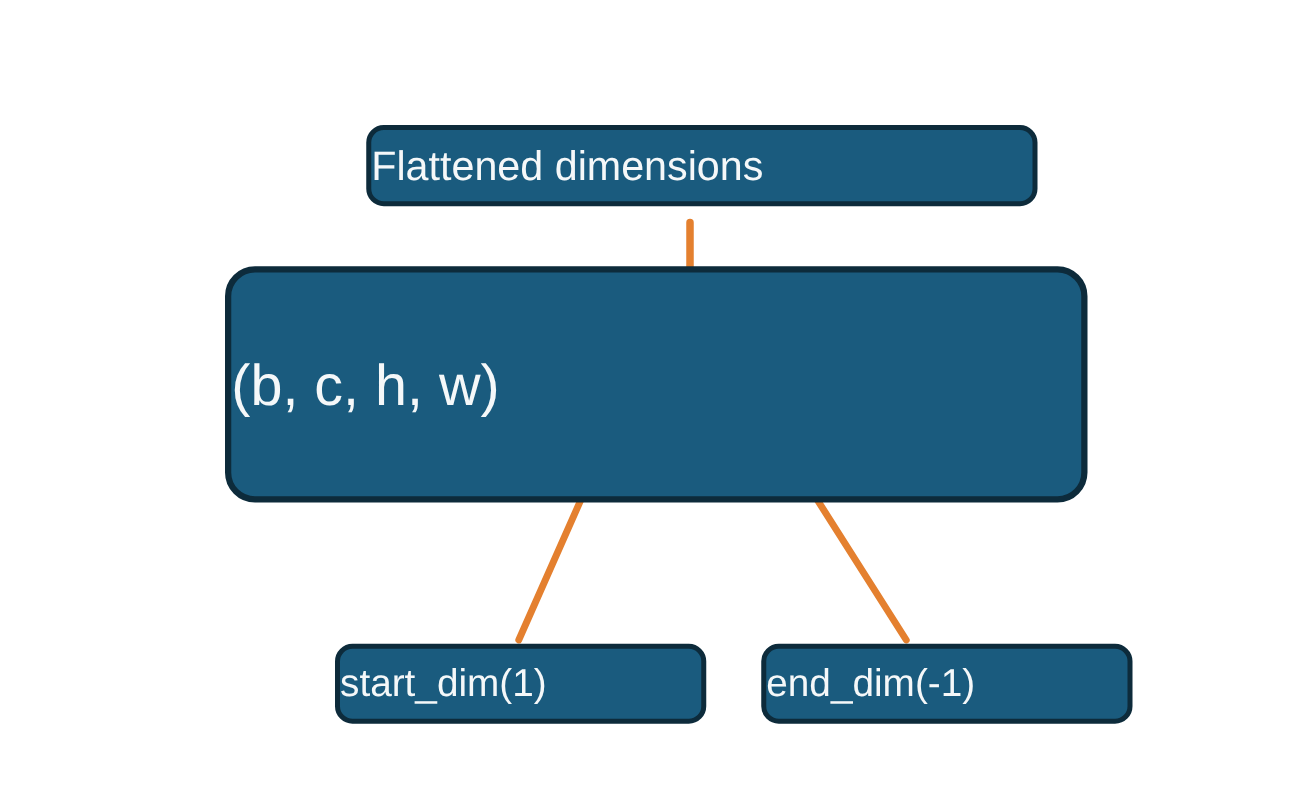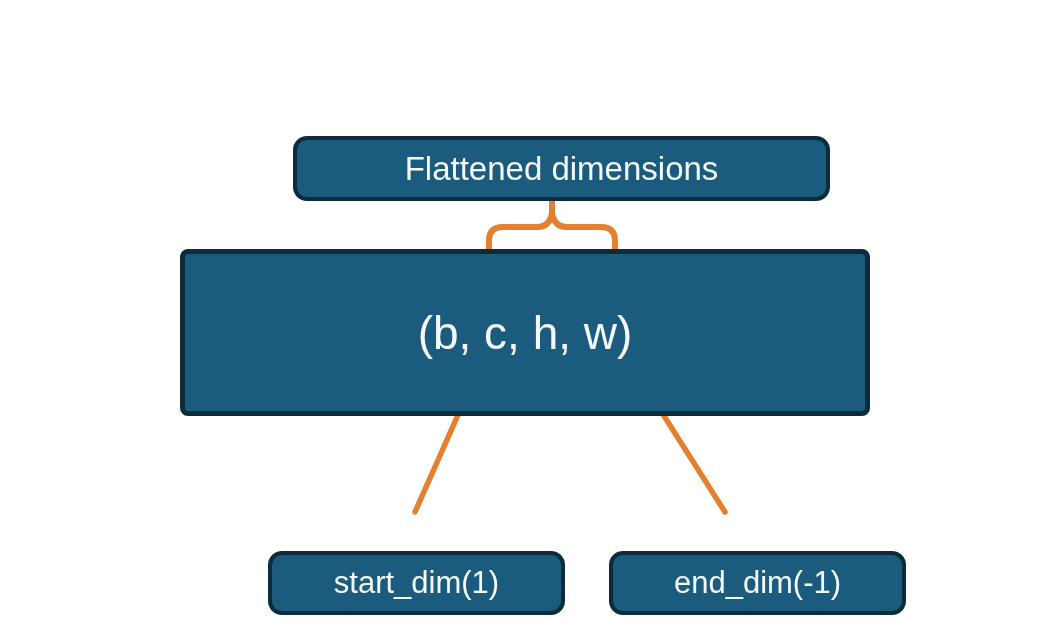--- a/index.html
+++ b/index.html
@@ -18,35 +18,33 @@
   }
   .node {
     position: absolute;
     box-sizing: border-box;
     background: var(--box-fill, #1a5b7e);
     border: 4px solid var(--box-border, #0d2b3b);
     border-radius: 14px;
     color: var(--text, #f5f8f9);
     display: flex;
     align-items: center;
-    justify-content: center;
     text-align: center;
     white-space: nowrap;
-    margin-top: 36px;
   }
   .node--title {
     left: 293px; top: 100px;
     width: 537px; height: 65px;
     font-size: 33px;
   }
   .node--tensor {
     left: 180px; top: 213px;
-    width: 690px; height: 167px;
+    width: 690px; height: 189px;
     border-width: 5px;
-    border-radius: 8px;
+    border-radius: 24px;
     font-size: 46px;
   }
   .node--start {
     left: 268px; top: 515px;
     width: 297px; height: 64px;
     font-size: 31px;
   }
   .node--end {
     left: 609px; top: 515px;
     width: 297px; height: 64px;

